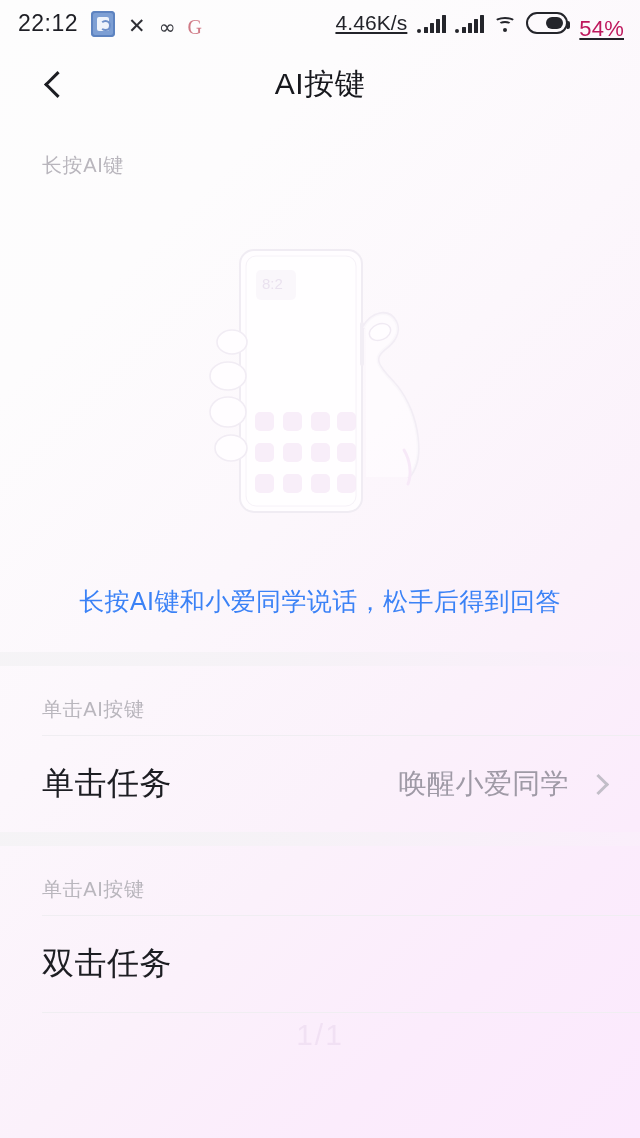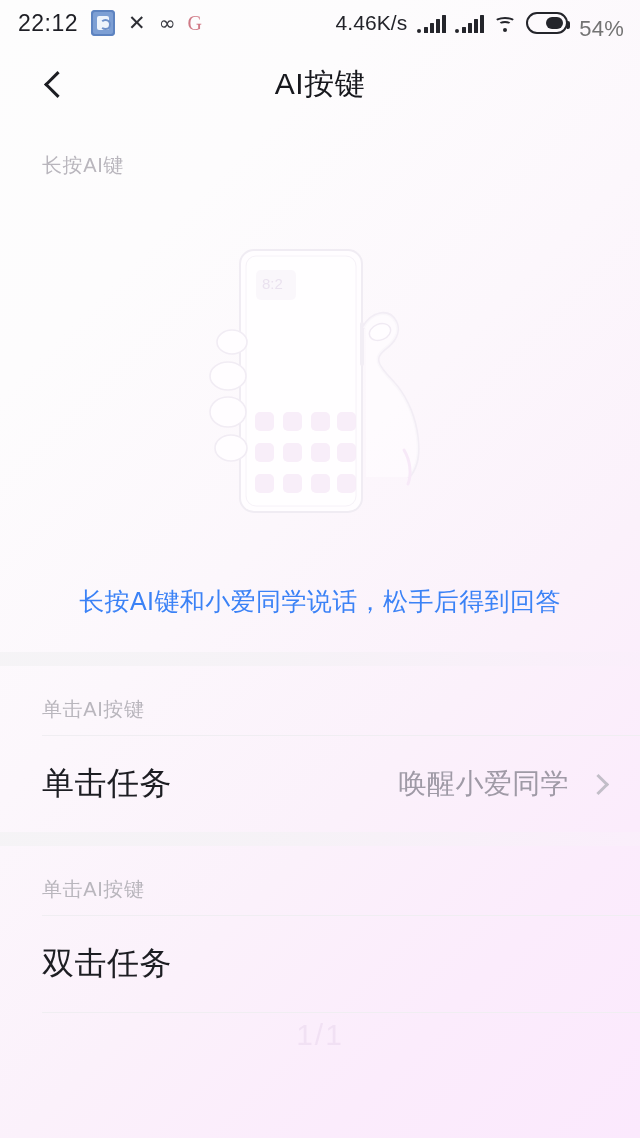--- a/index.html
+++ b/index.html
@@ -24,23 +24,23 @@
   
   .statusbar {
     height:46px;
     display:flex;
     align-items:center;
     padding:0 16px 0 18px;
     font-size:22px;
     color:#23242a;
     letter-spacing:.2px;
   }
-  .sb-left { display:flex; align-items:center; gap:13px; }
+  .sb-left { display:flex; align-items:flex-end; gap:13px; }
   .sb-time { font-size:23px; color:#1e1f25; letter-spacing:.5px; }
-  .sb-right { margin-left:auto; display:flex; align-items:center; gap:9px; }
+  .sb-right { margin-left:auto; display:flex; align-items:center; gap:9px;text-decoration:underline; }
   .sb-speed { font-size:21px; color:#23242a; letter-spacing:.1px; margin-right:1px;}
 
   .ic-app {
     width:24px; height:26px; border-radius:4px;
     background:#7d9fd4;
     position:relative;
     display:inline-block;
     box-shadow:inset 0 0 0 2px #5d83c0;
   }
   .ic-app::after{
@@ -105,21 +105,21 @@
   }
   .ic-batt::after{
     content:""; position:absolute; right:-4px; top:7px;
     width:3px; height:8px; background:#24252b; border-radius:0 2px 2px 0;
   }
   .ic-batt i{
     display:block; height:12px; width:54%;
     background:#24252b; border-radius:6px;
     margin-left:auto;
   }
-  .sb-batt-txt { font-size:22px; color:#737373; margin-left:2px;margin-top:12px;}
+  .sb-batt-txt { font-size:22px; color:#be185d; margin-left:2px;margin-top:12px;}
 
   
   .titlebar {
     height:76px;
     display:flex; align-items:center;
     position:relative;
   }
   .back-btn {
     width:64px; height:64px;
     display:flex; align-items:center; justify-content:center;

